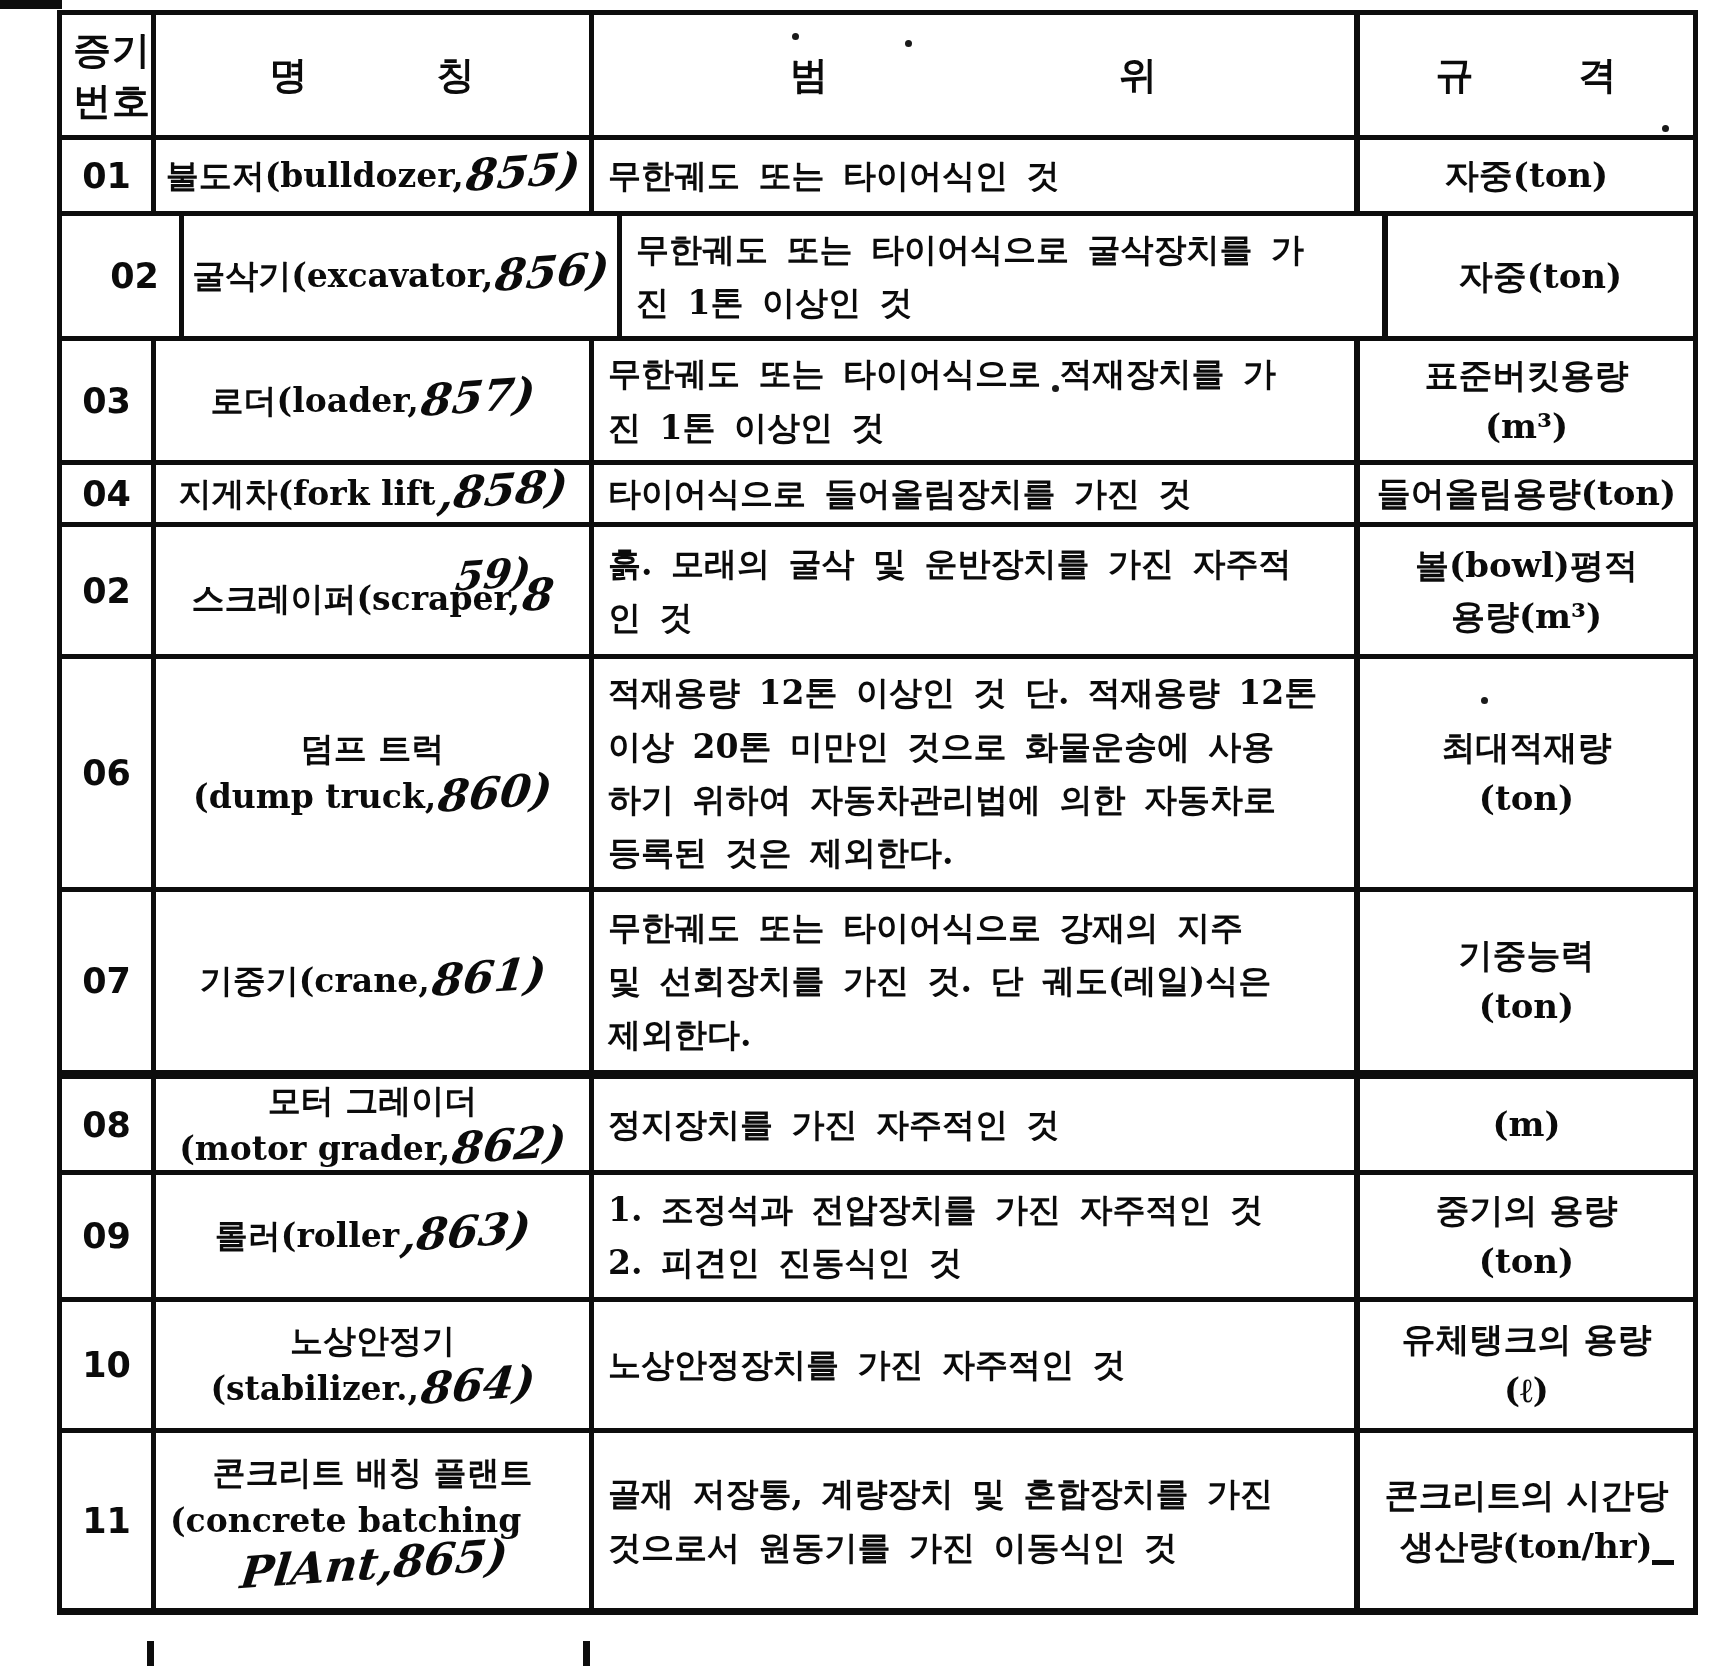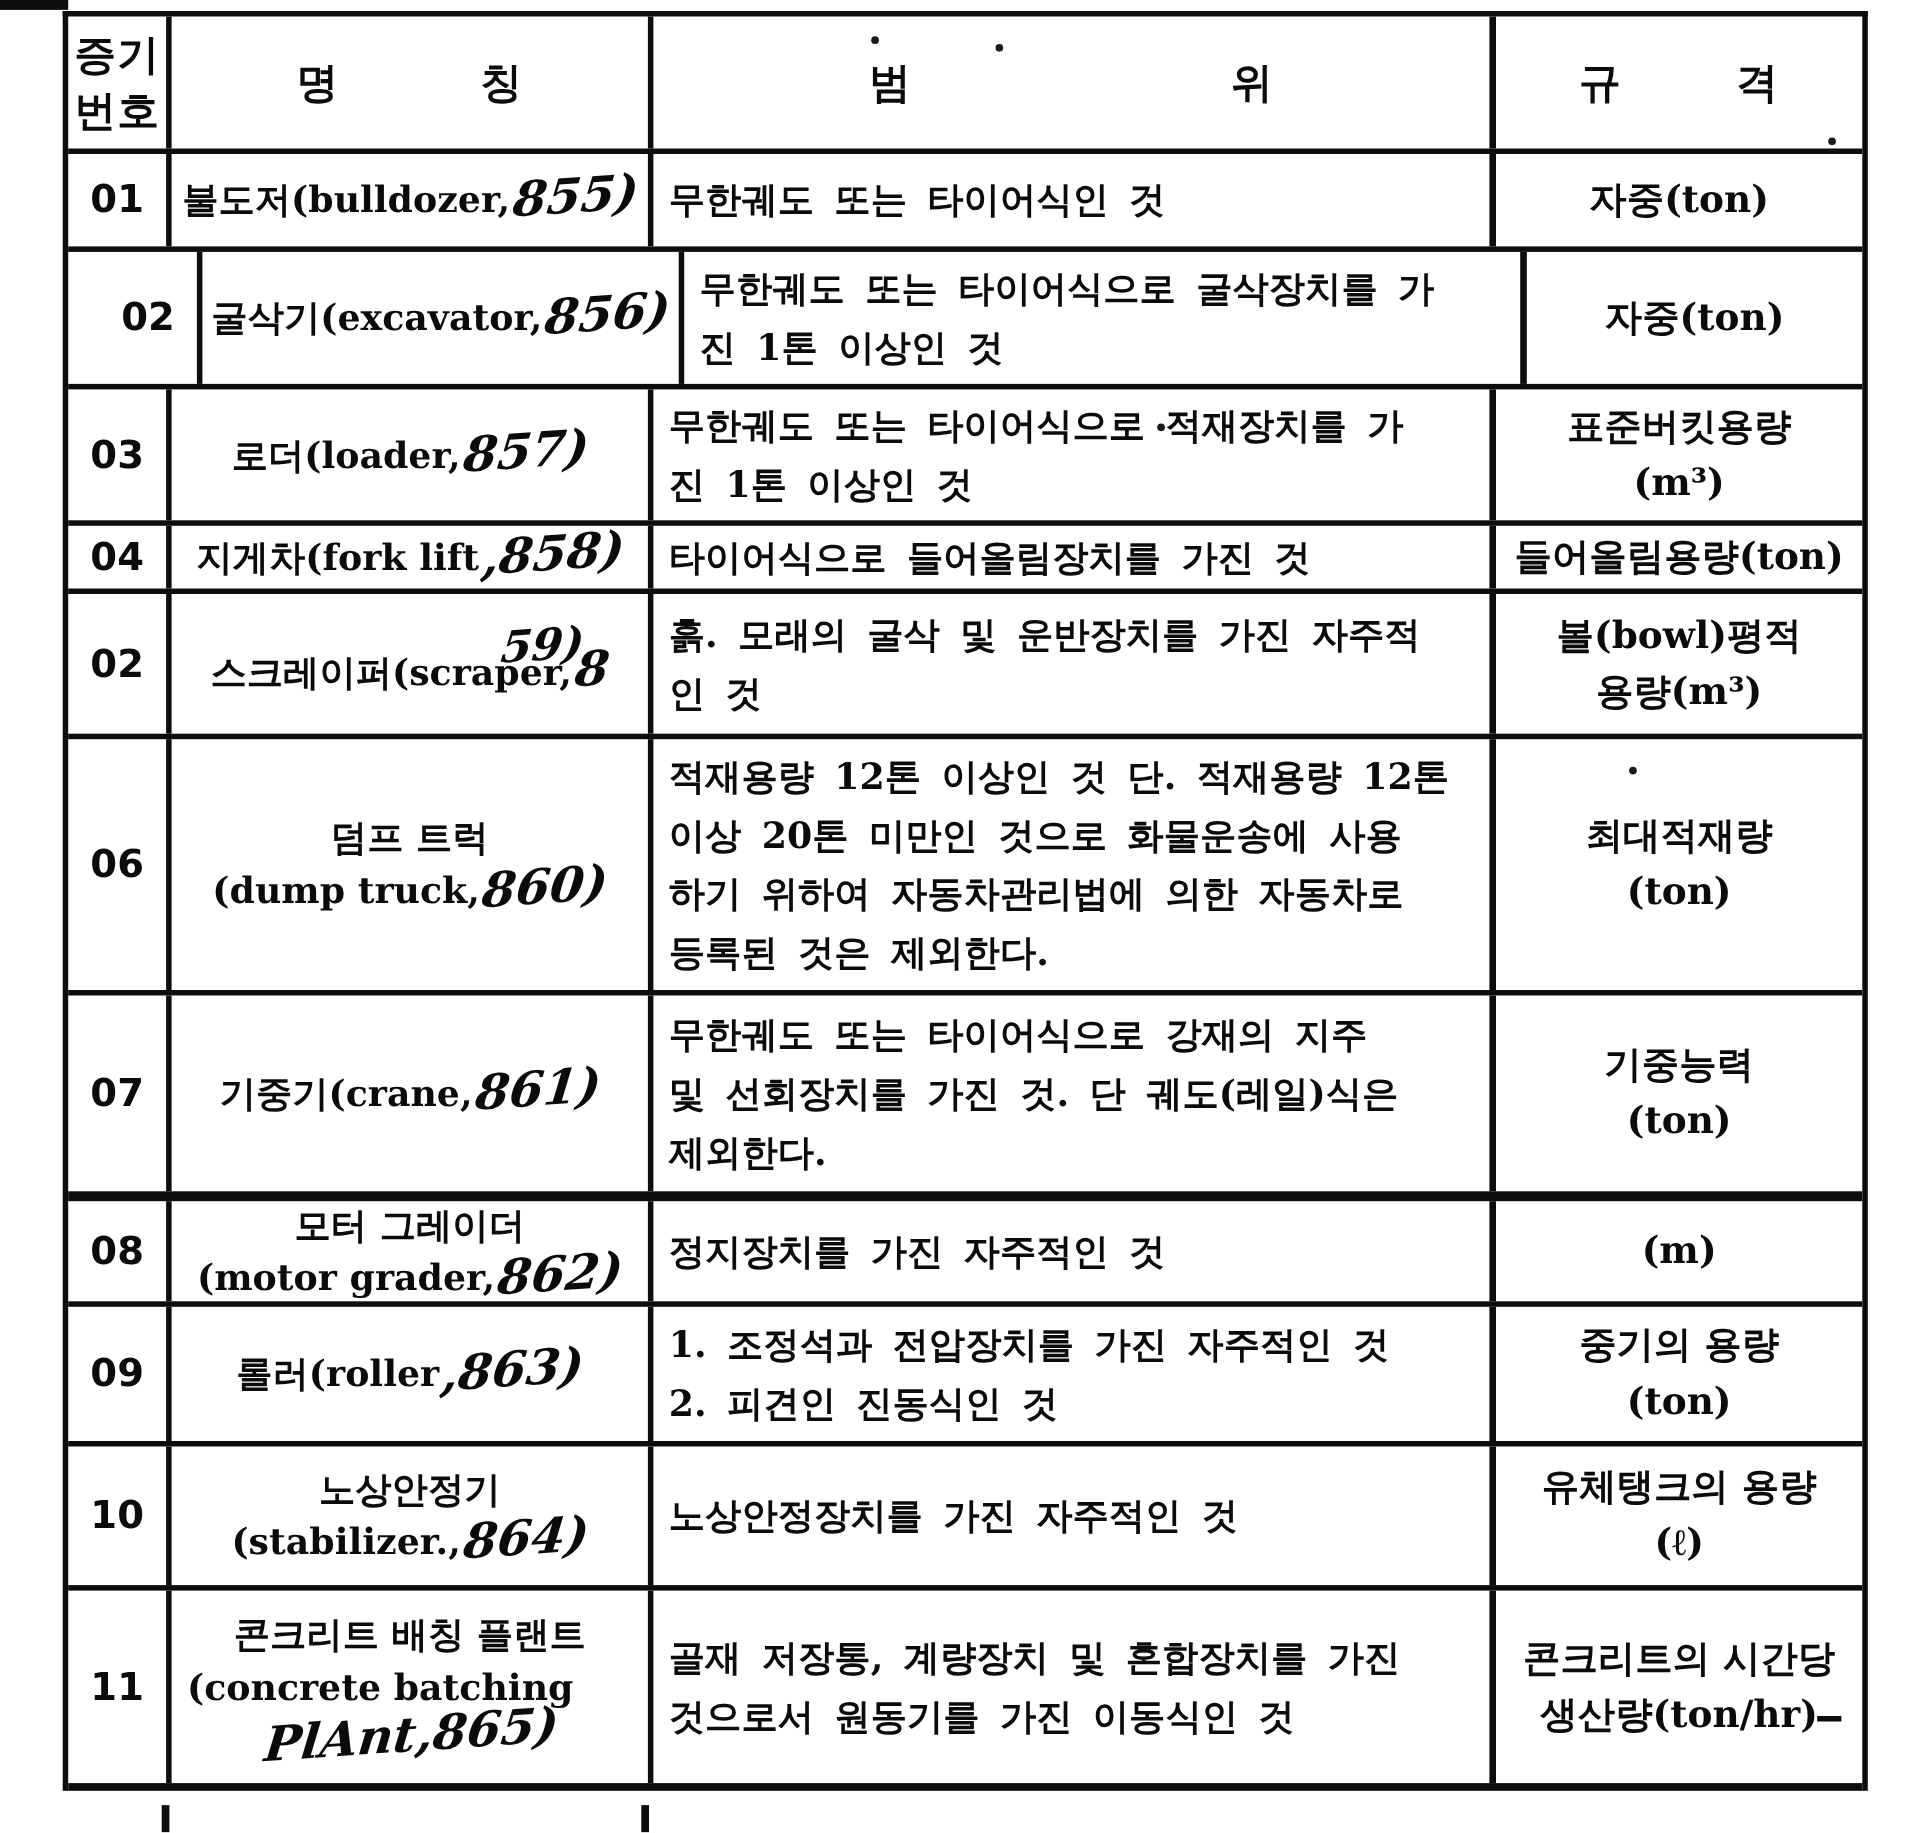--- a/index.html
+++ b/index.html
@@ -11,21 +11,21 @@
   .hdr{height:125px;}
   .trow.thickline{border-bottom-width:9px;}
   .trow.lastline{border-bottom-width:7px;}
   .cell{box-sizing:border-box;display:flex;flex-direction:column;justify-content:center;}
   .c1{width:94px;border-right:5px solid #0d0d0d;align-items:center;}
   .c2{width:438px;border-right:5px solid #0d0d0d;align-items:center;}
   .c3{width:766px;border-right:6px solid #0d0d0d;align-items:flex-start;padding:4px 8px 4px 14px;}
   .c4{flex:1;align-items:center;text-align:center;}
   
   .hcell{font-weight:700;font-size:38px;letter-spacing:1px;}
-  .h1{line-height:1.35;text-align:center;}
+  .h1{line-height:1.35;text-align:center;align-items:flex-end;}
   .hrow{flex-direction:row;align-items:center;}
   .h2{justify-content:center;gap:128px;}
   .h3{justify-content:space-between;padding:0 196px;}
   .h4{justify-content:center;gap:104px;}
   
   .num{font-family:"DejaVu Sans","Liberation Sans",sans-serif;font-weight:700;font-size:35px;}
   .nameline{font-weight:700;font-size:33px;line-height:1.45;text-align:center;white-space:nowrap;}
   .nameline.left{align-self:flex-start;padding-left:14px;}
   .nameline.right{align-self:flex-end;padding-right:58px;margin-bottom:-16px;line-height:0.9;}
   .scopeline{font-weight:700;font-size:33px;line-height:1.62;word-spacing:7px;white-space:nowrap;}
@@ -57,21 +57,21 @@
         <span>범</span>
         <span>위</span>
       </div>
       <div class="cell c4 hcell hrow h4">
         <span>규</span>
         <span>격</span>
       </div>
     </div>
 
     <div id="rows-host">
-    <div class="trow" style="height: 89px;">
+    <div class="trow" style="height: 76px;">
       <div class="cell c1">
         <span class="num">01</span>
       </div>
       <div class="cell c2">
             <div class="nameline"><span class="print">불도저(bulldozer,</span><span class="hw">855)</span></div>
           </div>
       <div class="cell c3">
             <div class="scopeline">무한궤도 또는 타이어식인 것</div>
           </div>
       <div class="cell c4">

